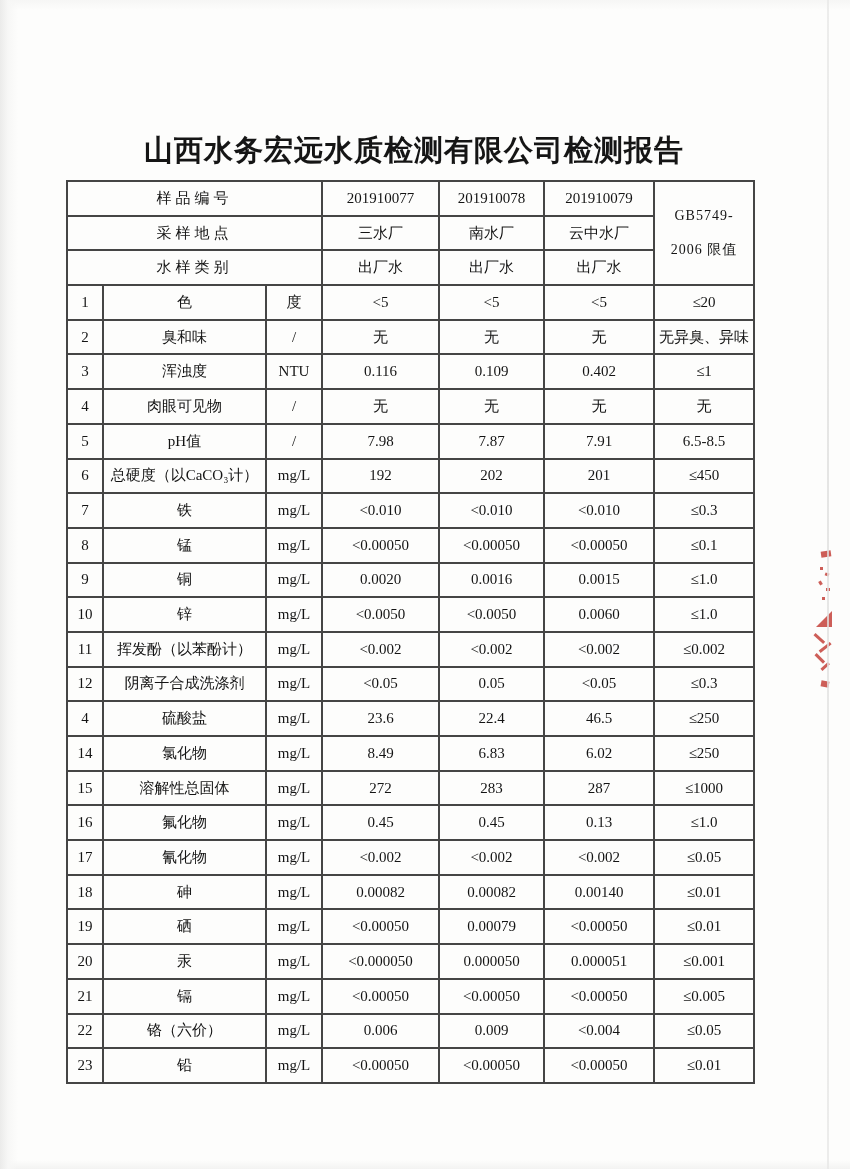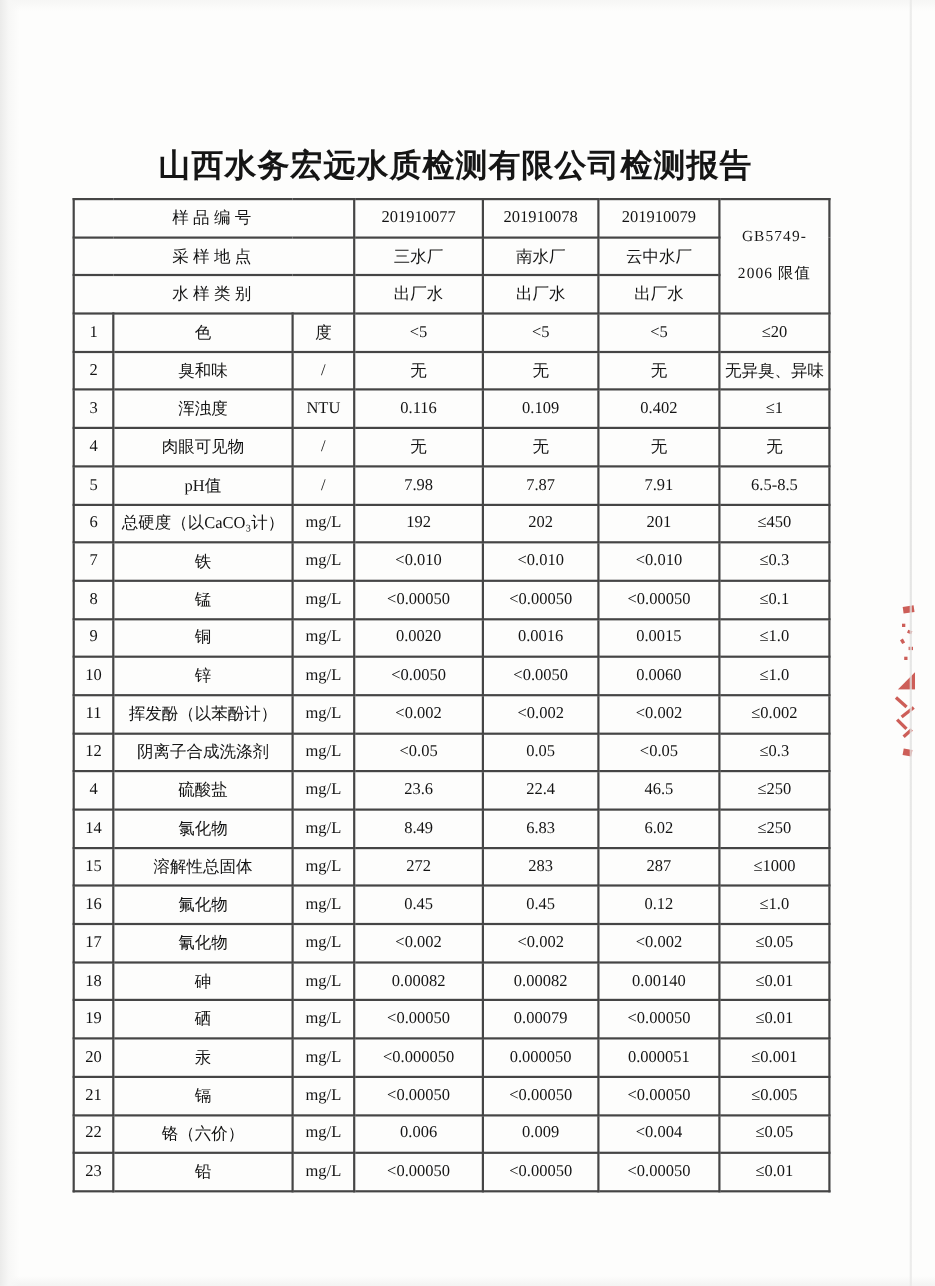--- a/index.html
+++ b/index.html
@@ -258,21 +258,21 @@
       <td class="c-val">283</td>
       <td class="c-val">287</td>
       <td class="c-val">≤1000</td>
     </tr>
         <tr>
       <td class="c-num">16</td>
       <td class="c-name">氟化物</td>
       <td class="c-unit">mg/L</td>
       <td class="c-val">0.45</td>
       <td class="c-val">0.45</td>
-      <td class="c-val">0.12</td>
+      <td class="c-val">0.13</td>
       <td class="c-val">≤1.0</td>
     </tr>
         <tr>
       <td class="c-num">17</td>
       <td class="c-name">氰化物</td>
       <td class="c-unit">mg/L</td>
       <td class="c-val">&lt;0.002</td>
       <td class="c-val">&lt;0.002</td>
       <td class="c-val">&lt;0.002</td>
       <td class="c-val">≤0.05</td>

